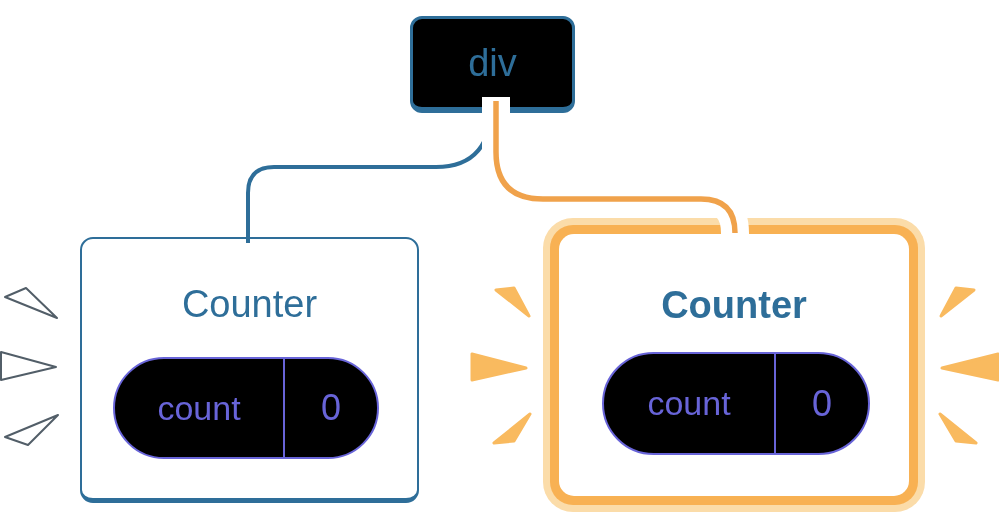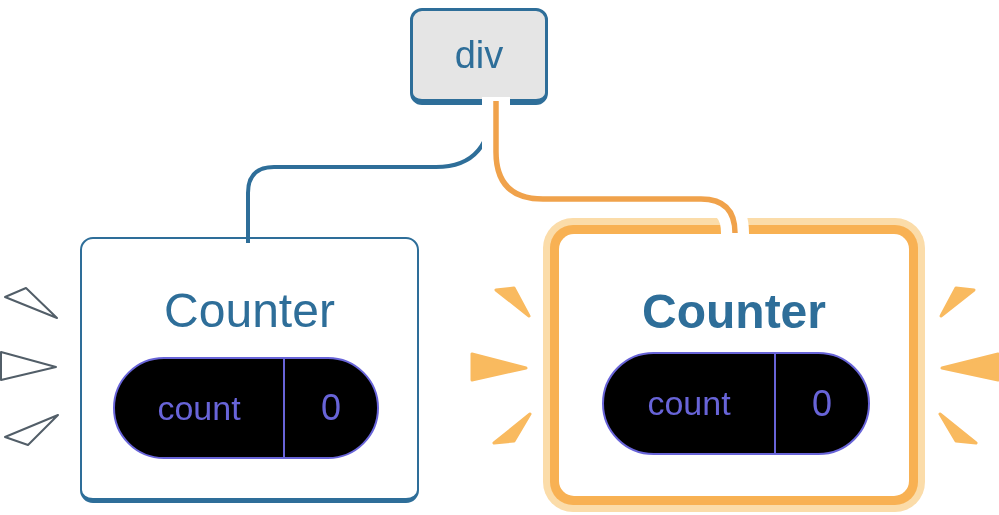--- a/index.html
+++ b/index.html
@@ -1,33 +1,33 @@
 <!DOCTYPE html>
 <html><head>
 <meta charset="utf-8">
 <style>
   html,body{margin:0;padding:0;background:#ffffff;}
   .canvas{position:relative;width:999px;height:515px;overflow:hidden;
           font-family:"Liberation Sans",sans-serif;background:#ffffff;}
 
   
-  .root-node{position:absolute;left:410px;top:8px;width:138px;height:97px;
-    box-sizing:border-box;background:#e5e5e5;border:3.5px solid #2E6E99;
+  .root-node{position:absolute;left:410px;top:16px;width:165px;height:97px;
+    box-sizing:border-box;background:#000000;border:3.5px solid #2E6E99;
     border-bottom-width:6px;border-radius:12px;display:flex;align-items:center;
     justify-content:center;font-size:38px;font-weight:500;color:#2E6E99;}
 
   
   .wires{position:absolute;left:0;top:0;width:999px;height:515px;pointer-events:none;}
 
   
   .card-left{position:absolute;left:80px;top:237px;width:339px;height:266px;
     box-sizing:border-box;background:#fff;border:2.5px solid #2E6E99;
     border-bottom-width:5.5px;border-radius:13px;}
   .card-title{position:absolute;left:0;right:0;top:44px;text-align:center;
-    font-size:48px;font-weight:500;color:#2E6E99;}
+    font-size:38px;font-weight:500;color:#2E6E99;}
   .card-title.bold{font-weight:700;top:50px;}
 
   
   .pill{position:absolute;display:flex;box-sizing:border-box;
     border:2.5px solid #6864D8;border-radius:60px;color:#6864D8;background:#000000;}
   .pill-left{left:31px;top:118px;width:266px;height:102px;}
   .pill-right{left:43px;top:118px;width:268px;height:103px;}
   .pill .key{flex:1;display:flex;align-items:center;justify-content:center;
     font-size:34px;}
   .pill .val{width:92px;display:flex;align-items:center;justify-content:center;

